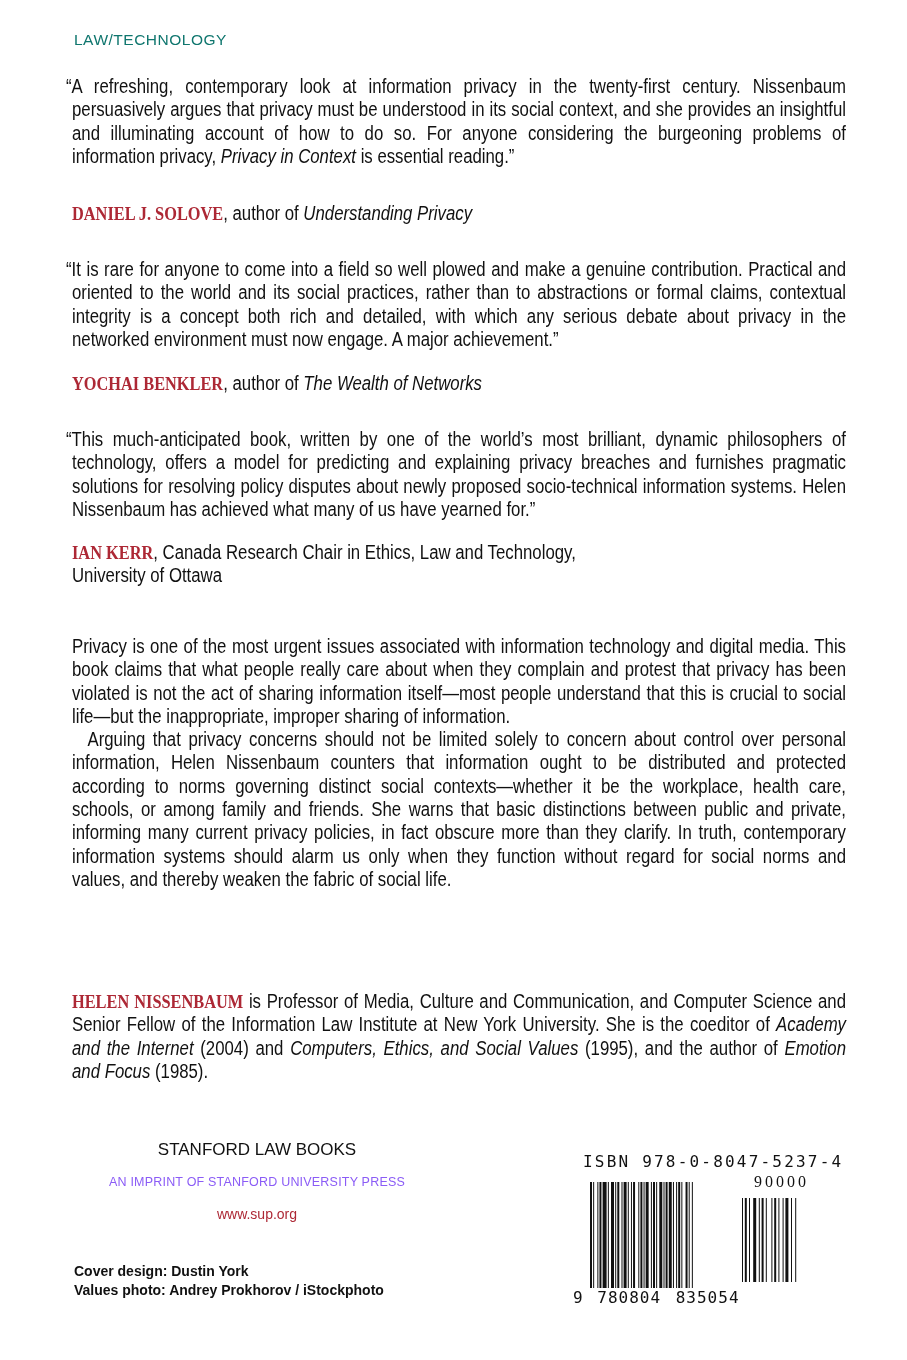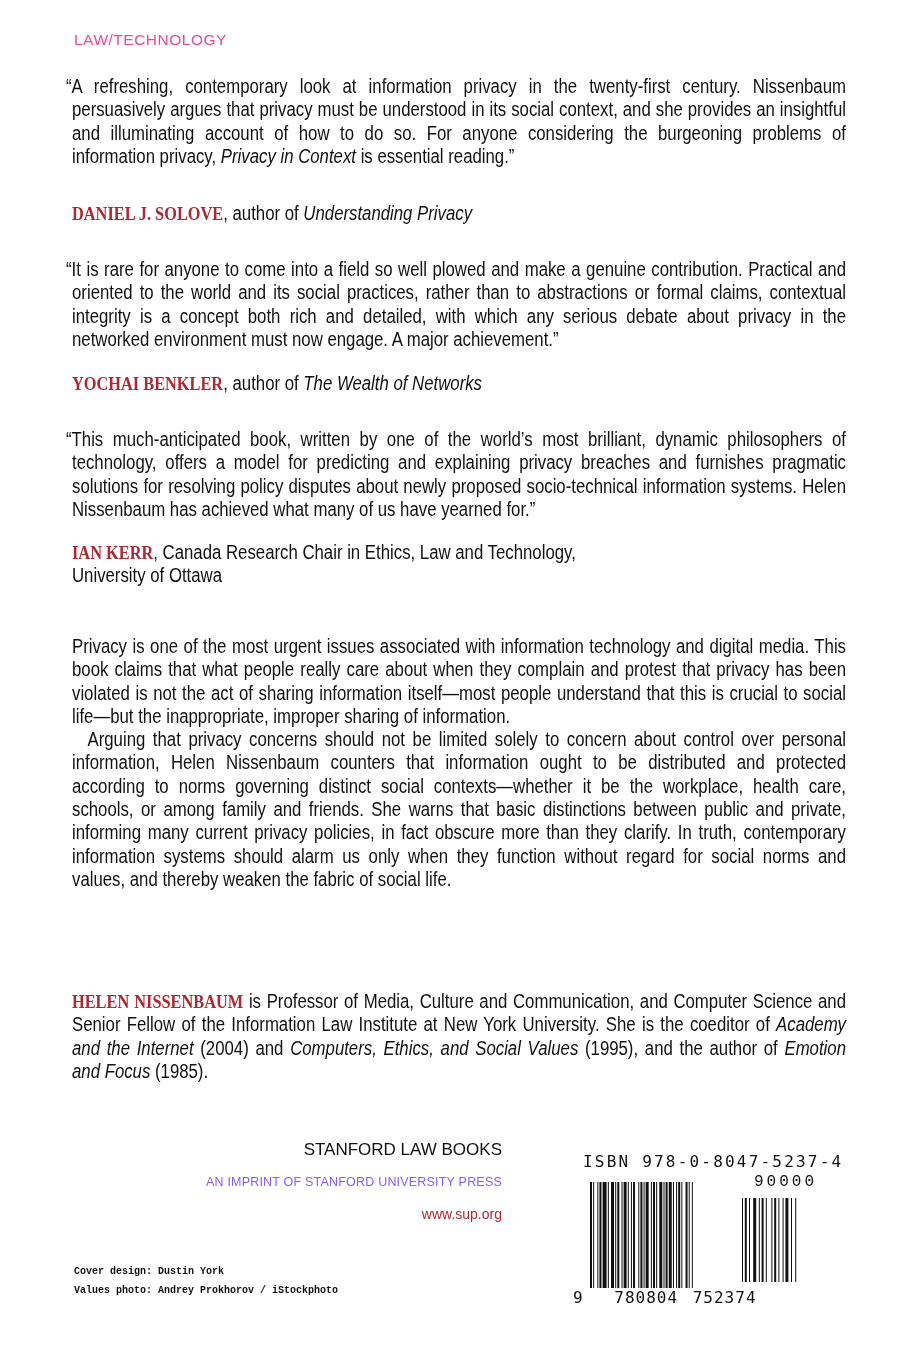--- a/index.html
+++ b/index.html
@@ -1,31 +1,31 @@
 <!DOCTYPE html>
 <html><head>
   <meta charset="utf-8">
   <style>
     html, body { margin: 0; padding: 0; background: #ffffff; }
     body { width: 907px; height: 1360px; position: relative; overflow: hidden; color: #111; }
-    .category { position: absolute; left: 74px; top: 31px; font-family: "Liberation Sans", sans-serif; font-size: 15.5px; letter-spacing: 0.5px; color: #ec4899; }
+    .category { position: absolute; left: 74px; top: 31px; font-family: "Liberation Sans", sans-serif; font-size: 15.5px; letter-spacing: 0.5px; color: #0f766e; }
     .body-text { font-family: "Liberation Sans", sans-serif; font-size: 19.5px; line-height: 23.3px; text-align: justify; color: #111; transform: scaleX(0.86); transform-origin: left top; width: 930px; }
     .block { position: absolute; left: 72px; }
     .quote { text-indent: -7px; }
     .attrib { font-family: "Liberation Sans", sans-serif; font-size: 19.5px; line-height: 23.3px; color: #111; transform: scaleX(0.86); transform-origin: left top; width: 930px; margin-top: 8px; }
     .name { font-family: "Liberation Serif", serif; font-weight: bold; color: #ad2835; font-size: 19px; transform: none; }
     em { font-style: italic; }
     .para2 { text-indent: 18px; }
-    .publisher { position: absolute; left: 0; width: 490px; text-align: right; font-family: "Liberation Sans", sans-serif; }
+    .publisher { position: absolute; left: 0; width: 490px; text-align: center; font-family: "Liberation Sans", sans-serif; }
     .pub-name { top: 1140px; left: 12px; font-size: 17px; color: #111; }
     .pub-imprint { top: 1175px; left: 12px; font-size: 12.5px; color: #8b5cf6; letter-spacing: 0.2px; }
     .pub-url { top: 1206px; left: 12px; font-size: 14px; color: #ad2835; }
-    .credits { position: absolute; left: 74px; top: 1262px; font-family: Liberation Mono, monospace; font-size: 10px; font-weight: bold; line-height: 19px; color: #111; }
+    .credits { position: absolute; left: 74px; top: 1262px; font-family: Liberation Sans, sans-serif; font-size: 14px; font-weight: bold; line-height: 19px; color: #111; }
     .isbn-text { position: absolute; left: 583px; top: 1152px; font-family: "DejaVu Sans Mono", monospace; font-size: 16px; letter-spacing: 2.2px; color: #111; }
-    .price-text { position: absolute; left: 754px; top: 1173px; font-family: Liberation Mono, monospace; font-size: 16px; letter-spacing: 3px; color: #111; }
+    .price-text { position: absolute; left: 754px; top: 1173px; font-family: Liberation Serif, serif; font-size: 16px; letter-spacing: 3px; color: #111; }
     .barcode { position: absolute; left: 590px; top: 1182px; width: 240px; height: 110px; }
     .barcode-digits { position: absolute; left: 573px; top: 1288px; font-family: "DejaVu Sans Mono", monospace; font-size: 16px; color: #111; letter-spacing: 1px; }
   </style>
 </head>
 <body>
 
 <div class="category">LAW/TECHNOLOGY</div>
 
 <div class="block" style="top:75px;">
   <div class="body-text quote" style="width:900px;">
@@ -128,15 +128,15 @@
       <rect x="184.20000000000007" y="16" width="2" height="84" fill="#111"></rect>
       <rect x="188.4000000000001" y="16" width="1" height="84" fill="#111"></rect>
       <rect x="192.6000000000001" y="16" width="1" height="84" fill="#111"></rect>
       <rect x="195.40000000000012" y="16" width="3" height="84" fill="#111"></rect>
       <rect x="201.0000000000001" y="16" width="1" height="84" fill="#111"></rect>
       <rect x="205.20000000000013" y="16" width="1" height="84" fill="#111"></rect>
     </g>
 </svg>
 <div class="barcode-digits">
   <span>9</span>
-  <span style="margin-left:20px;">780804</span>
-  <span style="margin-left:4px;">752374</span>
+  <span style="margin-left:3px;">780804</span>
+  <span style="margin-left:4px;">835054</span>
 </div>
 
 </body></html>

